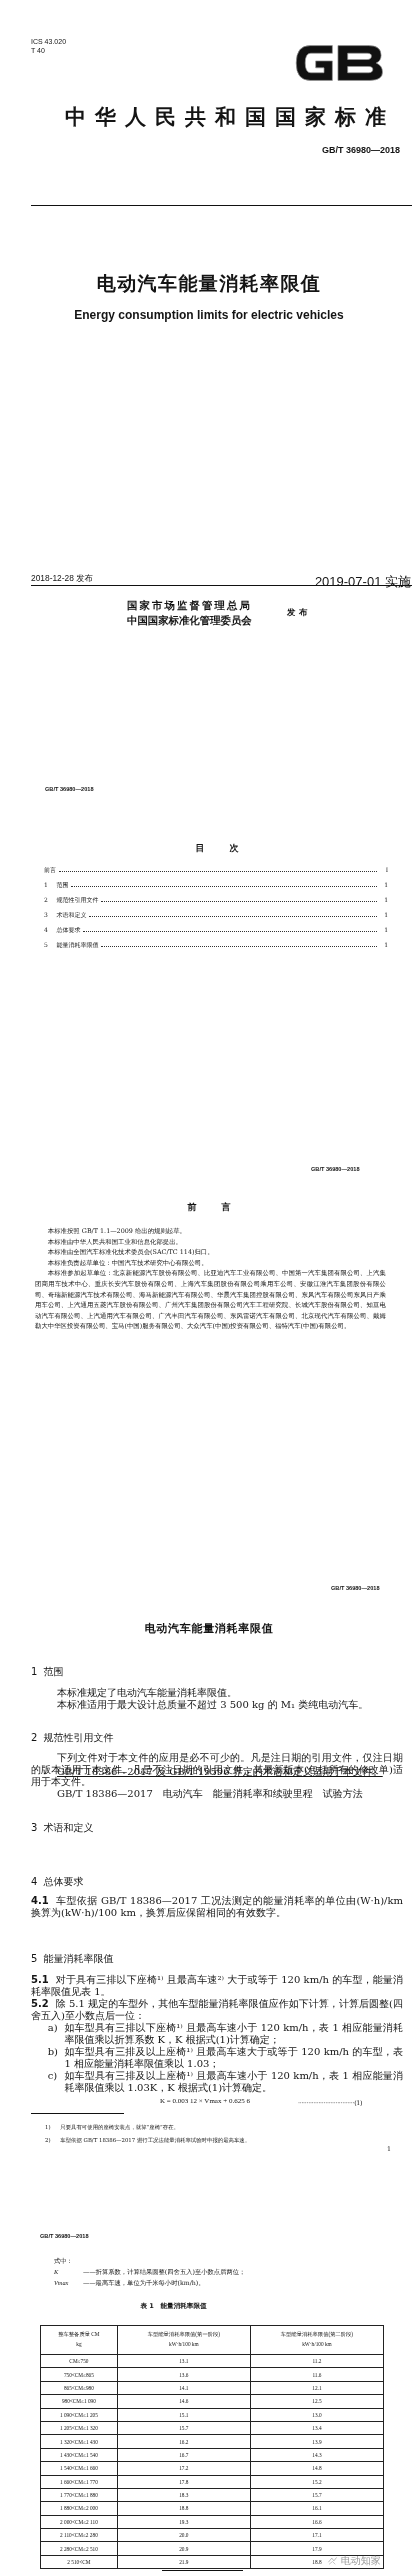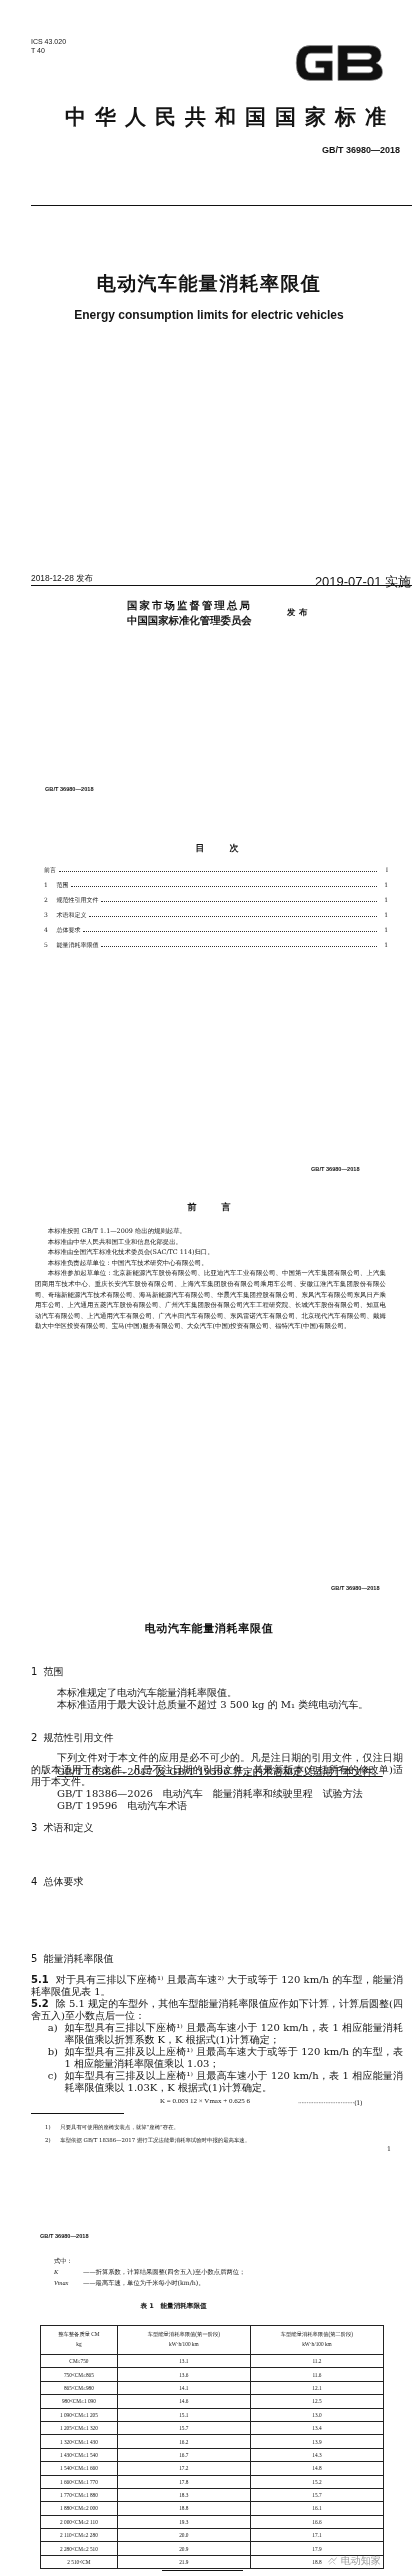--- a/index.html
+++ b/index.html
@@ -155,35 +155,35 @@
 <div class="abs body-text" style="top:1687px;">
   <div class="ind">本标准规定了电动汽车能量消耗率限值。</div>
   <div class="ind">本标准适用于最大设计总质量不超过 3 500 kg 的 M₁ 类纯电动汽车。</div>
 </div>
 
 <div class="abs h1" style="top:1731px;">
   <span class="n">2</span><span>规范性引用文件</span>
 </div>
 <div class="abs body-text" style="top:1752px;">
   <div class="ind">下列文件对于本文件的应用是必不可少的。凡是注日期的引用文件，仅注日期的版本适用于本文件。凡是不注日期的引用文件，其最新版本(包括所有的修改单)适用于本文件。</div>
-  <div class="ind">GB/T 18386—2026　电动汽车　能量消耗率和续驶里程　试验方法</div>
-  <div class="ind">GB/T 19596　电动汽车术语</div>
+  <div class="ind">GB/T 18386—2017　电动汽车　能量消耗率和续驶里程　试验方法</div>
 </div>
 
 <div class="abs h1" style="top:1821px;">
   <span class="n">3</span><span>术语和定义</span>
 </div>
 <div class="abs body-text" style="top:1766px;text-decoration:underline;">
   <div class="ind">GB/T 18386—2017 及 GB/T 19596 界定的术语和定义适用于本文件。</div>
 </div>
 
 <div class="abs h1" style="top:1875px;">
   <span class="n">4</span><span>总体要求</span>
 </div>
 <div class="abs body-text" style="top:1895px;">
+  <div><span class="clause">4.1</span><span>车型依据 GB/T 18386—2017 工况法测定的能量消耗率的单位由(W·h)/km 换算为(kW·h)/100 km，换算后应保留相同的有效数字。</span></div>
 </div>
 
 <div class="abs h1" style="top:1952px;">
   <span class="n">5</span><span>能量消耗率限值</span>
 </div>
 <div class="abs body-text" style="top:1974px;">
   <div><span class="clause">5.1</span><span>对于具有三排以下座椅¹⁾ 且最高车速²⁾ 大于或等于 120 km/h 的车型，能量消耗率限值见表 1。</span></div>
   <div><span class="clause">5.2</span><span>除 5.1 规定的车型外，其他车型能量消耗率限值应作如下计算，计算后圆整(四舍五入)至小数点后一位：</span></div>
   <div class="list-item">
       <span class="mark">a)</span>

